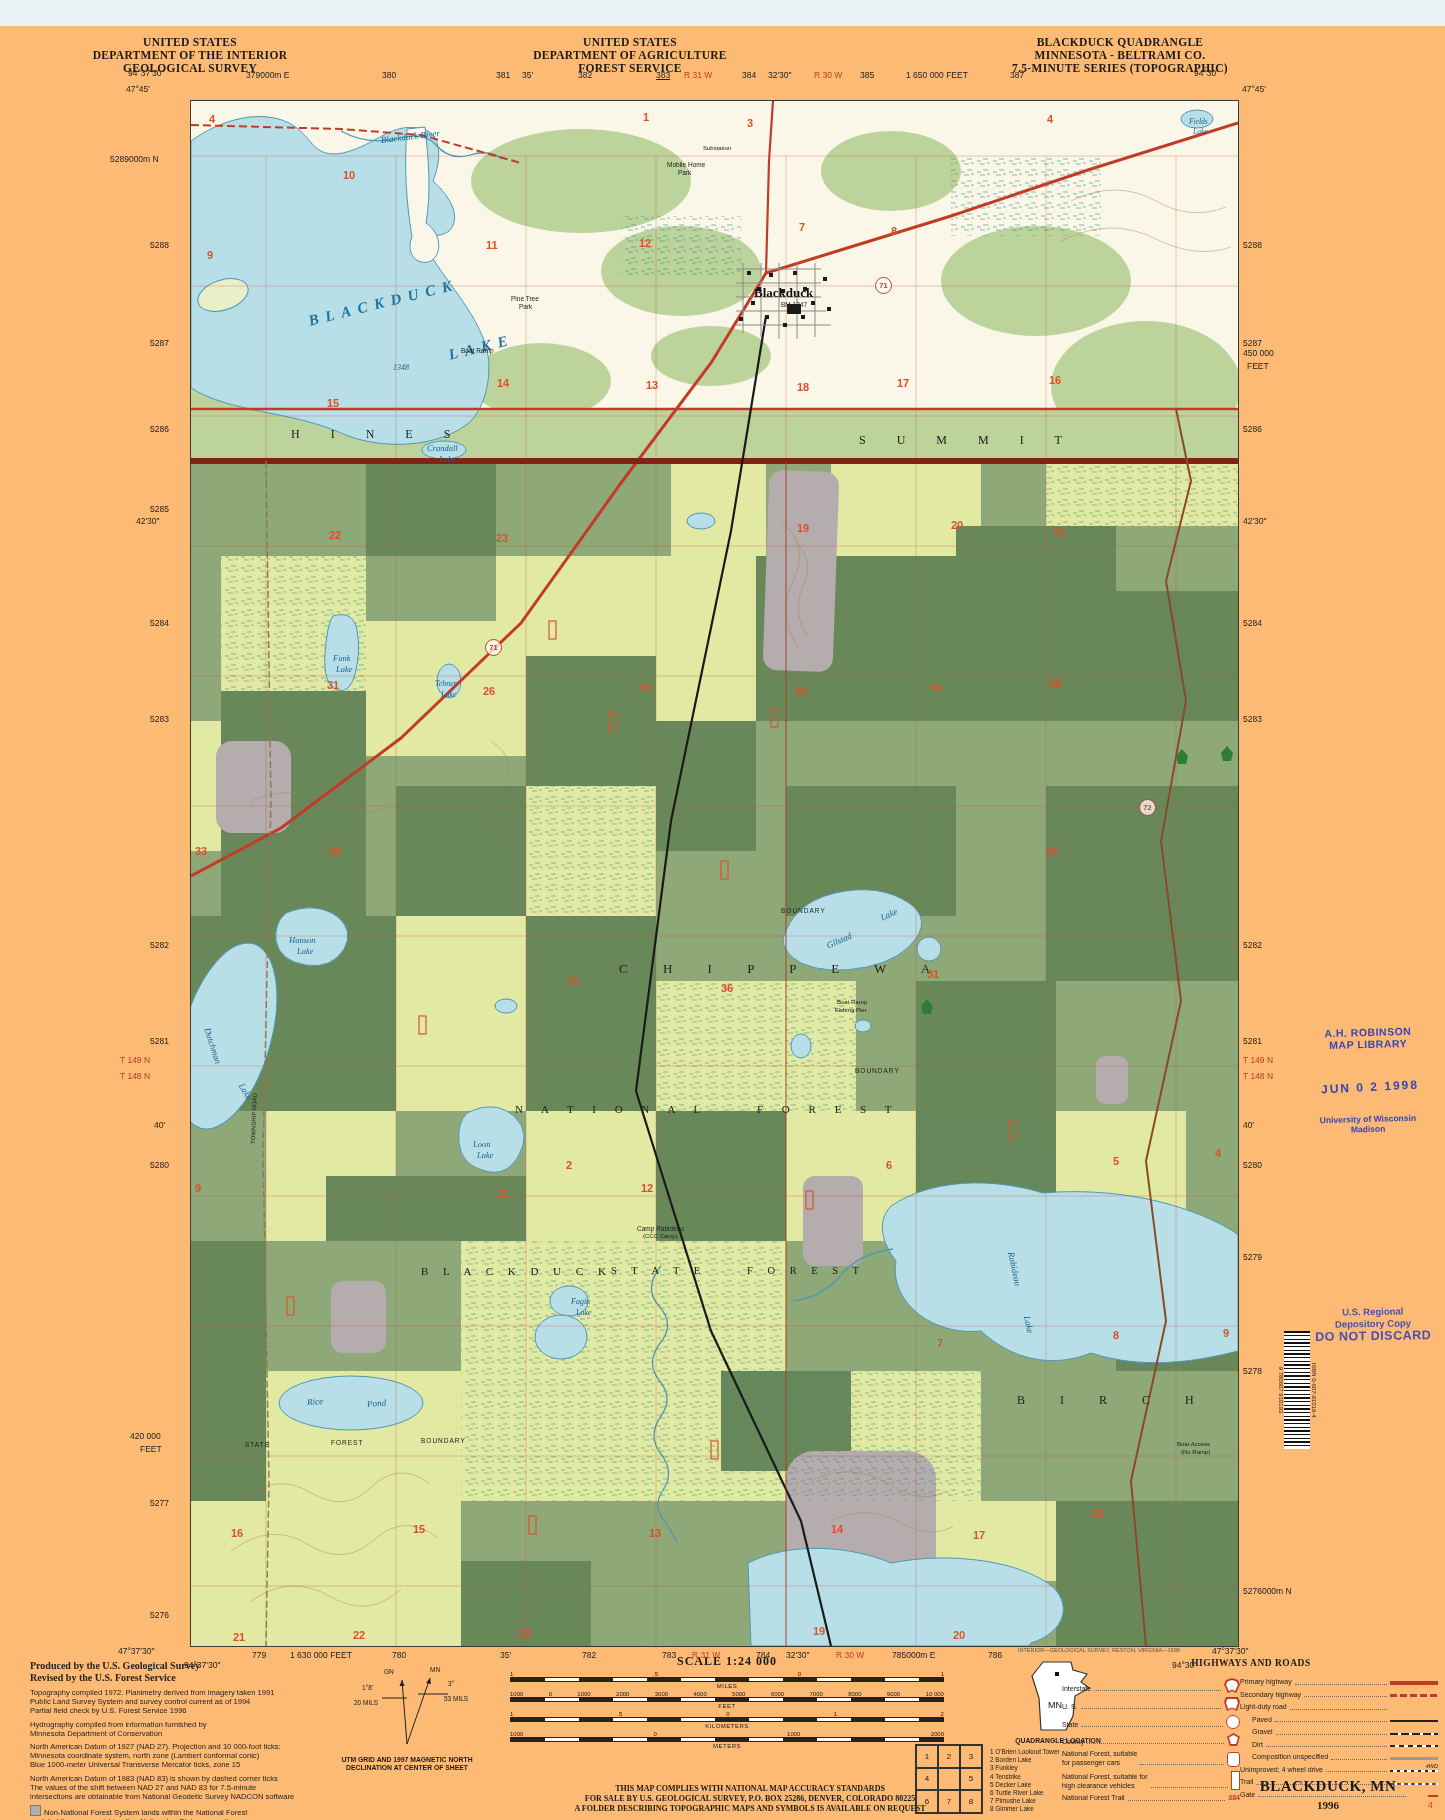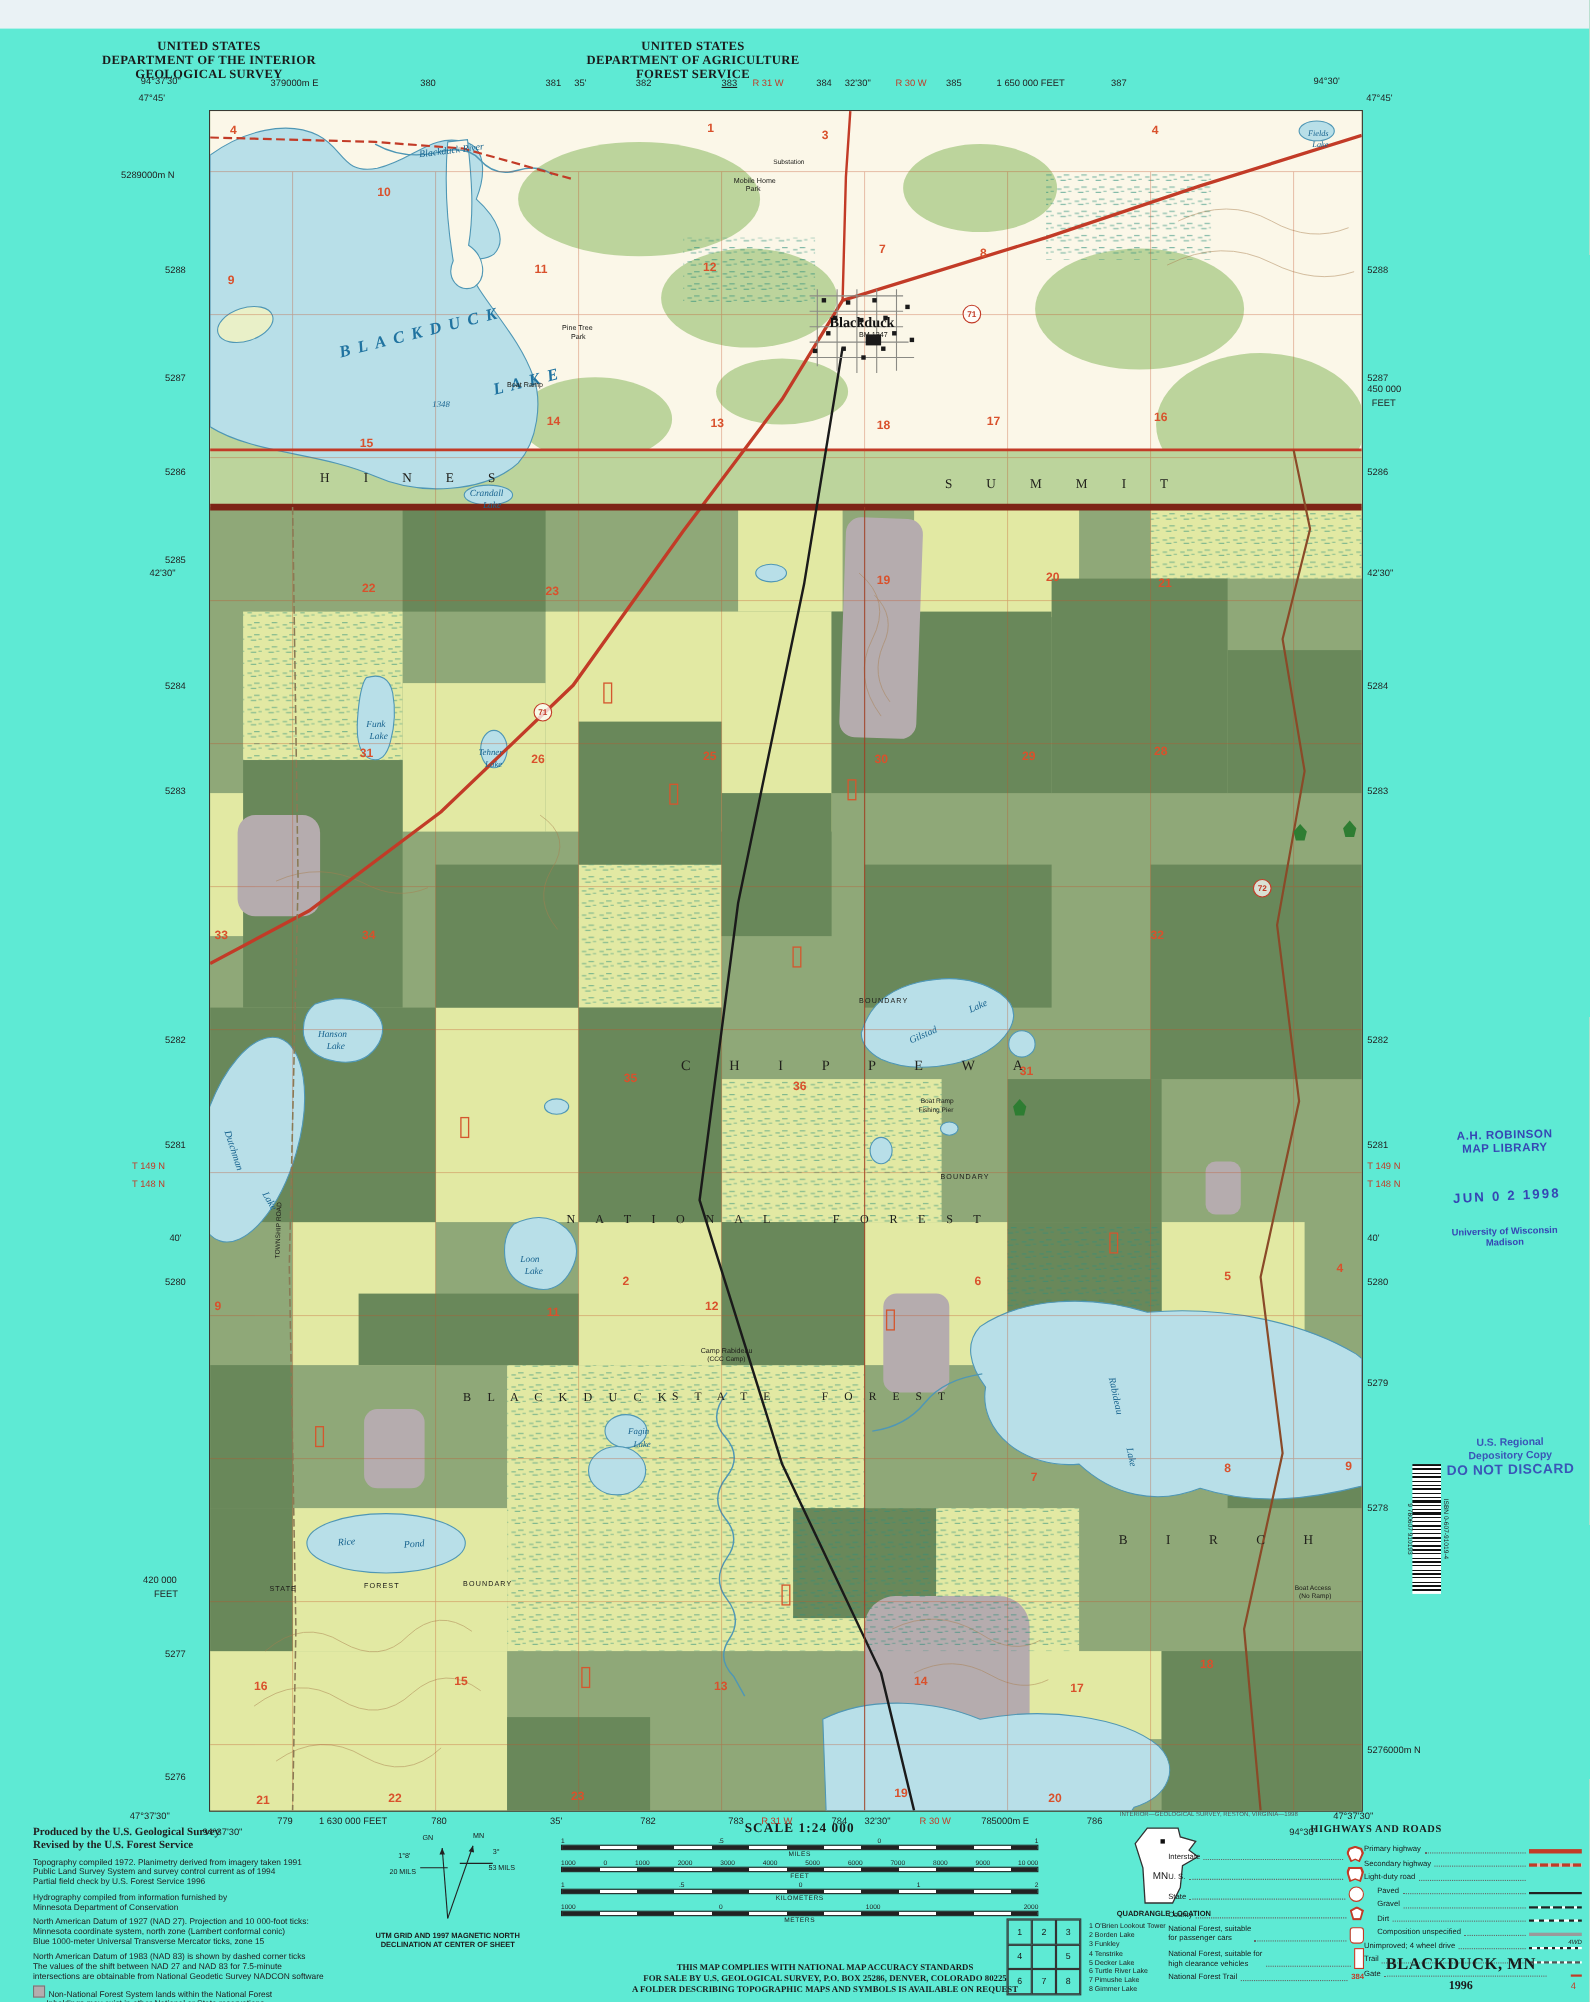--- a/index.html
+++ b/index.html
@@ -1,16 +1,16 @@
 <!DOCTYPE html>
 <html><head>
 <meta charset="utf-8">
 <style>
   html,body{margin:0;padding:0;background:#e8e8e4;}
-  #page{position:relative;width:1445px;height:1820px;background:#5eead4;overflow:hidden;
+  #page{position:relative;width:1445px;height:1820px;background:#fdba74;overflow:hidden;
         font-family:"Liberation Sans",sans-serif;color:#1a1a1a;}
   #topwash{position:absolute;left:0;top:0;width:1445px;height:26px;background:#eaf2f5;}
   
   .hdr{position:absolute;text-align:center;font-family:"Liberation Serif",serif;
        font-weight:bold;font-size:11.5px;line-height:13px;letter-spacing:.3px;}
   
   .mlabel{position:absolute;font-size:8.5px;color:#222;white-space:nowrap;font-family:"Liberation Sans",sans-serif;}
   .mlabel.red{color:#c23b27;}
   .mlabel.tiny{font-size:5.5px;color:#555;}
   
@@ -110,20 +110,25 @@
 
   <div class="hdr" style="left:40px;top:36px;width:300px;">
     <div>UNITED STATES</div>
     <div>DEPARTMENT OF THE INTERIOR</div>
     <div>GEOLOGICAL SURVEY</div>
   </div>
   <div class="hdr" style="left:480px;top:36px;width:300px;">
     <div>UNITED STATES</div>
     <div>DEPARTMENT OF AGRICULTURE</div>
     <div>FOREST SERVICE</div>
+  </div>
+  <div class="hdr" style="left:950px;top:36px;width:340px;">
+    <div>BLACKDUCK QUADRANGLE</div>
+    <div>MINNESOTA - BELTRAMI  CO.</div>
+    <div>7.5-MINUTE SERIES (TOPOGRAPHIC)</div>
   </div>
 
   <div id="map-frame">
     <svg id="mapsvg" viewBox="0 0 1047 1545" preserveAspectRatio="none">
       <defs>
         <pattern id="swamp" width="16" height="11" patternUnits="userSpaceOnUse">
           <path d="M2,5 h4 M8,3 h5 M5,8 h5 M12,7 h3" stroke="#2f8f7c" stroke-width="1" fill="none"></path>
         </pattern>
       </defs>
 

